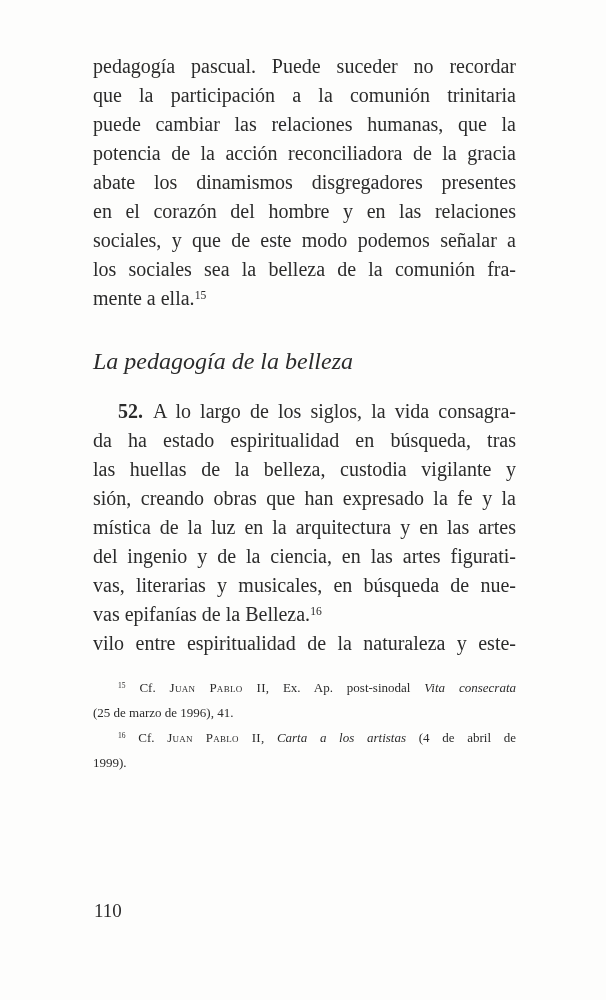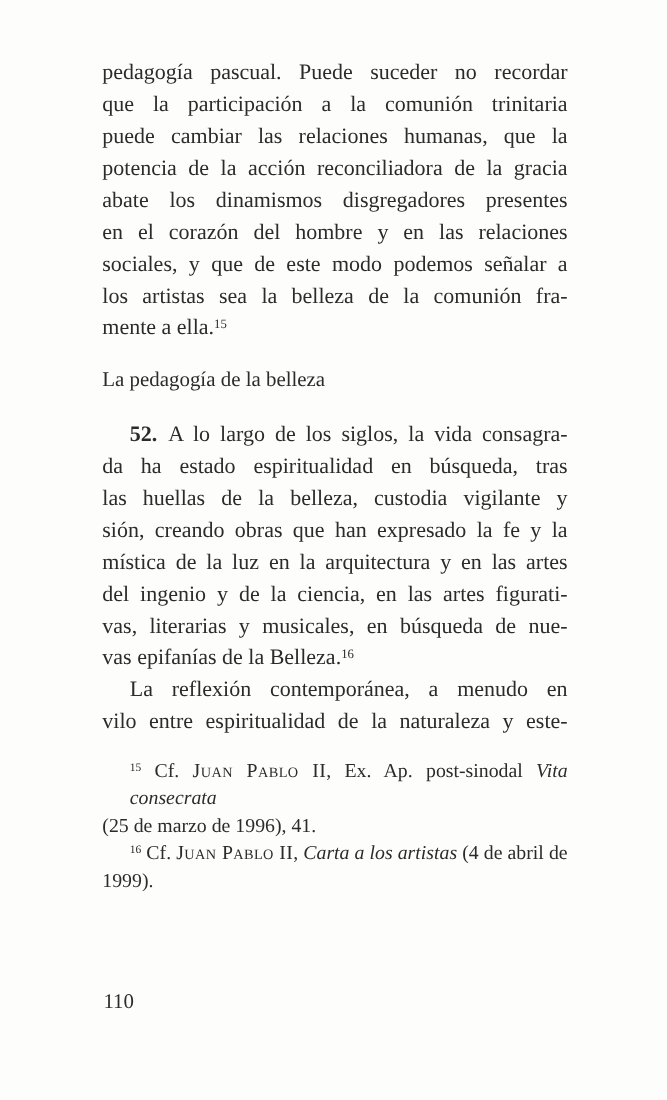--- a/index.html
+++ b/index.html
@@ -33,29 +33,30 @@
     text-align-last: justify;
   }
   .line.ind {
     padding-left: 25px;
   }
   .seg-bold   { font-weight: 700; }
   .seg-italic { font-style: italic; }
   .seg-sc     { font-variant: small-caps; letter-spacing: 0.02em; }
   .seg-sup    { font-size: 0.58em; vertical-align: 0.52em; line-height: 0; }
   .section-heading {
-    font-size: 19px;
+    font-style: italic;
+    font-size: 24px;
     line-height: 29px;
-    margin-top: 18px;
+    margin-top: 34px;
   }
   .para-52 {
     margin-top: 21px;
   }
   .footnotes {
-    font-size: 18px;
+    font-size: 13px;
     line-height: 25px;
     margin-top: 17px;
   }
   .page-number {
     position: absolute;
     left: 94px;
     top: 900px;
     font-size: 19px;
     line-height: 22px;
     color: #2b2b2b;
@@ -70,39 +71,38 @@
   <div class="main-text">
 
     <div class="para">
         <div class="line just"><span>pedagogía pascual. Puede suceder no recordar</span></div>
         <div class="line just"><span>que la participación a la comunión trinitaria</span></div>
         <div class="line just"><span>puede cambiar las relaciones humanas, que la</span></div>
         <div class="line just"><span>potencia de la acción reconciliadora de la gracia</span></div>
         <div class="line just"><span>abate los dinamismos disgregadores presentes</span></div>
         <div class="line just"><span>en el corazón del hombre y en las relaciones</span></div>
         <div class="line just"><span>sociales, y que de este modo podemos señalar a</span></div>
-        <div class="line just"><span>los artistas sea la belleza de la comunión fra-</span></div>
+        <div class="line just"><span>los sociales sea la belleza de la comunión fra-</span></div>
         <div class="line"><span>mente a ella.</span><span class="seg-sup">15</span></div>
       </div>
 
     <div class="section-heading">La pedagogía de la belleza</div>
 
     <div class="para para-52">
         <div class="line just ind"><span class="seg-bold">52.</span><span> A lo largo de los siglos, la vida consagra-</span></div>
         <div class="line just"><span>da ha estado espiritualidad en búsqueda, tras</span></div>
         <div class="line just"><span>las huellas de la belleza, custodia vigilante y</span></div>
         <div class="line just"><span>sión, creando obras que han expresado la fe y la</span></div>
         <div class="line just"><span>mística de la luz en la arquitectura y en las artes</span></div>
         <div class="line just"><span>del ingenio y de la ciencia, en las artes figurati-</span></div>
         <div class="line just"><span>vas, literarias y musicales, en búsqueda de nue-</span></div>
         <div class="line"><span>vas epifanías de la Belleza.</span><span class="seg-sup">16</span></div>
       </div>
 
     <div class="para">
-        <div class="line just ind"><span>La reflexión contemporánea, a menudo en</span></div>
         <div class="line just"><span>vilo entre espiritualidad de la naturaleza y este-</span></div>
       </div>
 
     <div class="footnotes">
         <div class="line just ind"><span class="seg-sup">15</span><span> Cf. </span><span class="seg-sc">Juan Pablo II</span><span>, Ex. Ap. post-sinodal </span><span class="seg-italic">Vita consecrata</span></div>
         <div class="line"><span>(25 de marzo de 1996), 41.</span></div>
         <div class="line just ind"><span class="seg-sup">16</span><span> Cf. </span><span class="seg-sc">Juan Pablo II</span><span>, </span><span class="seg-italic">Carta a los artistas</span><span> (4 de abril de</span></div>
         <div class="line"><span>1999).</span></div>
       </div>
 

